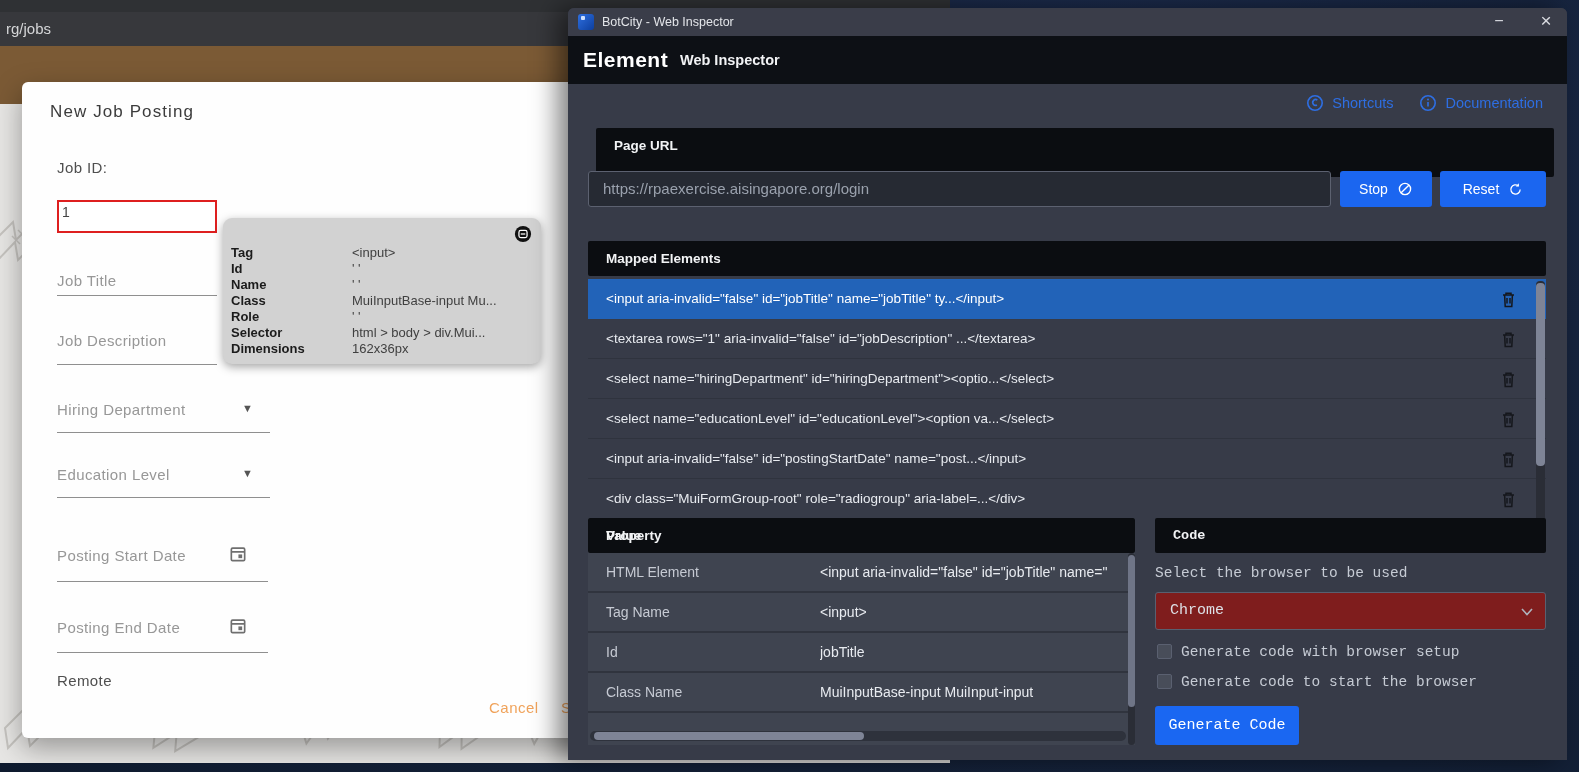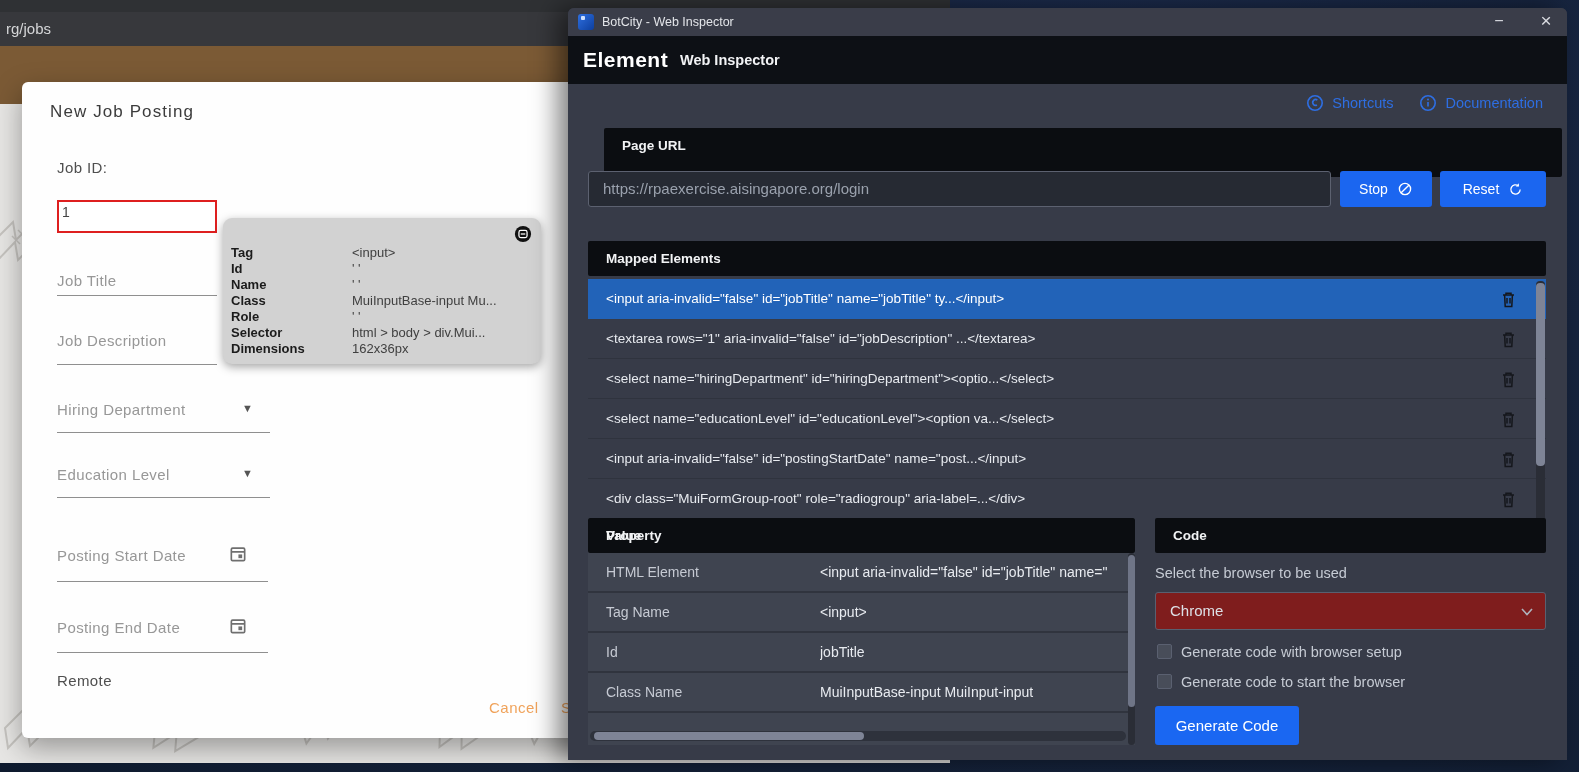--- a/index.html
+++ b/index.html
@@ -70,21 +70,21 @@
   .vtrack { background:#2a2d36; border-radius:4px; }
   .vthumb { background:#7e8496; border-radius:4px; }
   .panel-hdr2 { height:35px; background:#0b0d11; position:relative; }
   .ptable { left:20px; top:510px; width:547px; height:227px; background:#3f4450; }
   .pcol1 { position:absolute; left:18px; }
   .pcol2 { position:absolute; left:232px; }
   .prow { position:relative; height:40px; background:#3f4450; border-bottom:2px solid #30343e; }
   .prow .pname { position:absolute; left:18px; top:0; height:38px; line-height:38px; font-size:14px; color:#c6cad3; }
   .prow .pval  { position:absolute; left:232px; top:0; height:38px; line-height:38px; font-size:14px; color:#e8ebf0;
                  width:308px; white-space:nowrap; overflow:hidden; }
-  .codep { left:587px; top:510px; width:391px; height:240px; }
+  .codep { left:587px; top:510px; width:391px; height:240px;font-family:Liberation Mono, monospace; }
   .code-label { font-size:14.5px; color:#c6cbd4; }
   .select { background:#7f1d1d; border:1px solid #596070; border-radius:3px; cursor:pointer; }
   .select span { display:block; margin-left:14px; font-size:15px; line-height:36px; color:#dde0e6; }
   .cbx { width:15px; height:15px; background:#484d59; border:1px solid #5a6070; border-radius:2px; cursor:pointer; }
 </style>
 </head>
 <body>
 
 <div class="abs browser">
   <div class="abs tabstrip"></div>
@@ -225,21 +225,21 @@
     <div class="link">
       <svg width="18" height="18" viewBox="0 0 20 20">
           <circle cx="10" cy="10" r="8" fill="none" stroke="#2e6ee2" stroke-width="1.8"></circle>
           <line x1="10" y1="9" x2="10" y2="14" stroke="#2e6ee2" stroke-width="1.8"></line>
           <circle cx="10" cy="6" r="1.1" fill="#2e6ee2"></circle>
         </svg>
       <span>Documentation</span>
     </div>
   </div>
 
-  <div class="abs blackbar" style="left:36px;top:120px;width:958px;height:49px">
+  <div class="abs blackbar" style="left:28px;top:120px;width:958px;height:49px">
     <div class="abs bartext">Page URL</div>
   </div>
   <div class="abs dk-input" style="left:20px;top:163px;width:743px;height:36px">
     <span>https://rpaexercise.aisingapore.org/login</span>
   </div>
   <div class="abs blue-btn" style="left:772px;top:163px;width:92px;height:36px">
     <span>Stop</span>
     <svg width="16" height="16" viewBox="0 0 20 20">
         <circle cx="10" cy="10" r="7" fill="none" stroke="#fff" stroke-width="1.7"></circle>
         <line x1="14.8" y1="5.2" x2="5.2" y2="14.8" stroke="#fff" stroke-width="1.7"></line>

